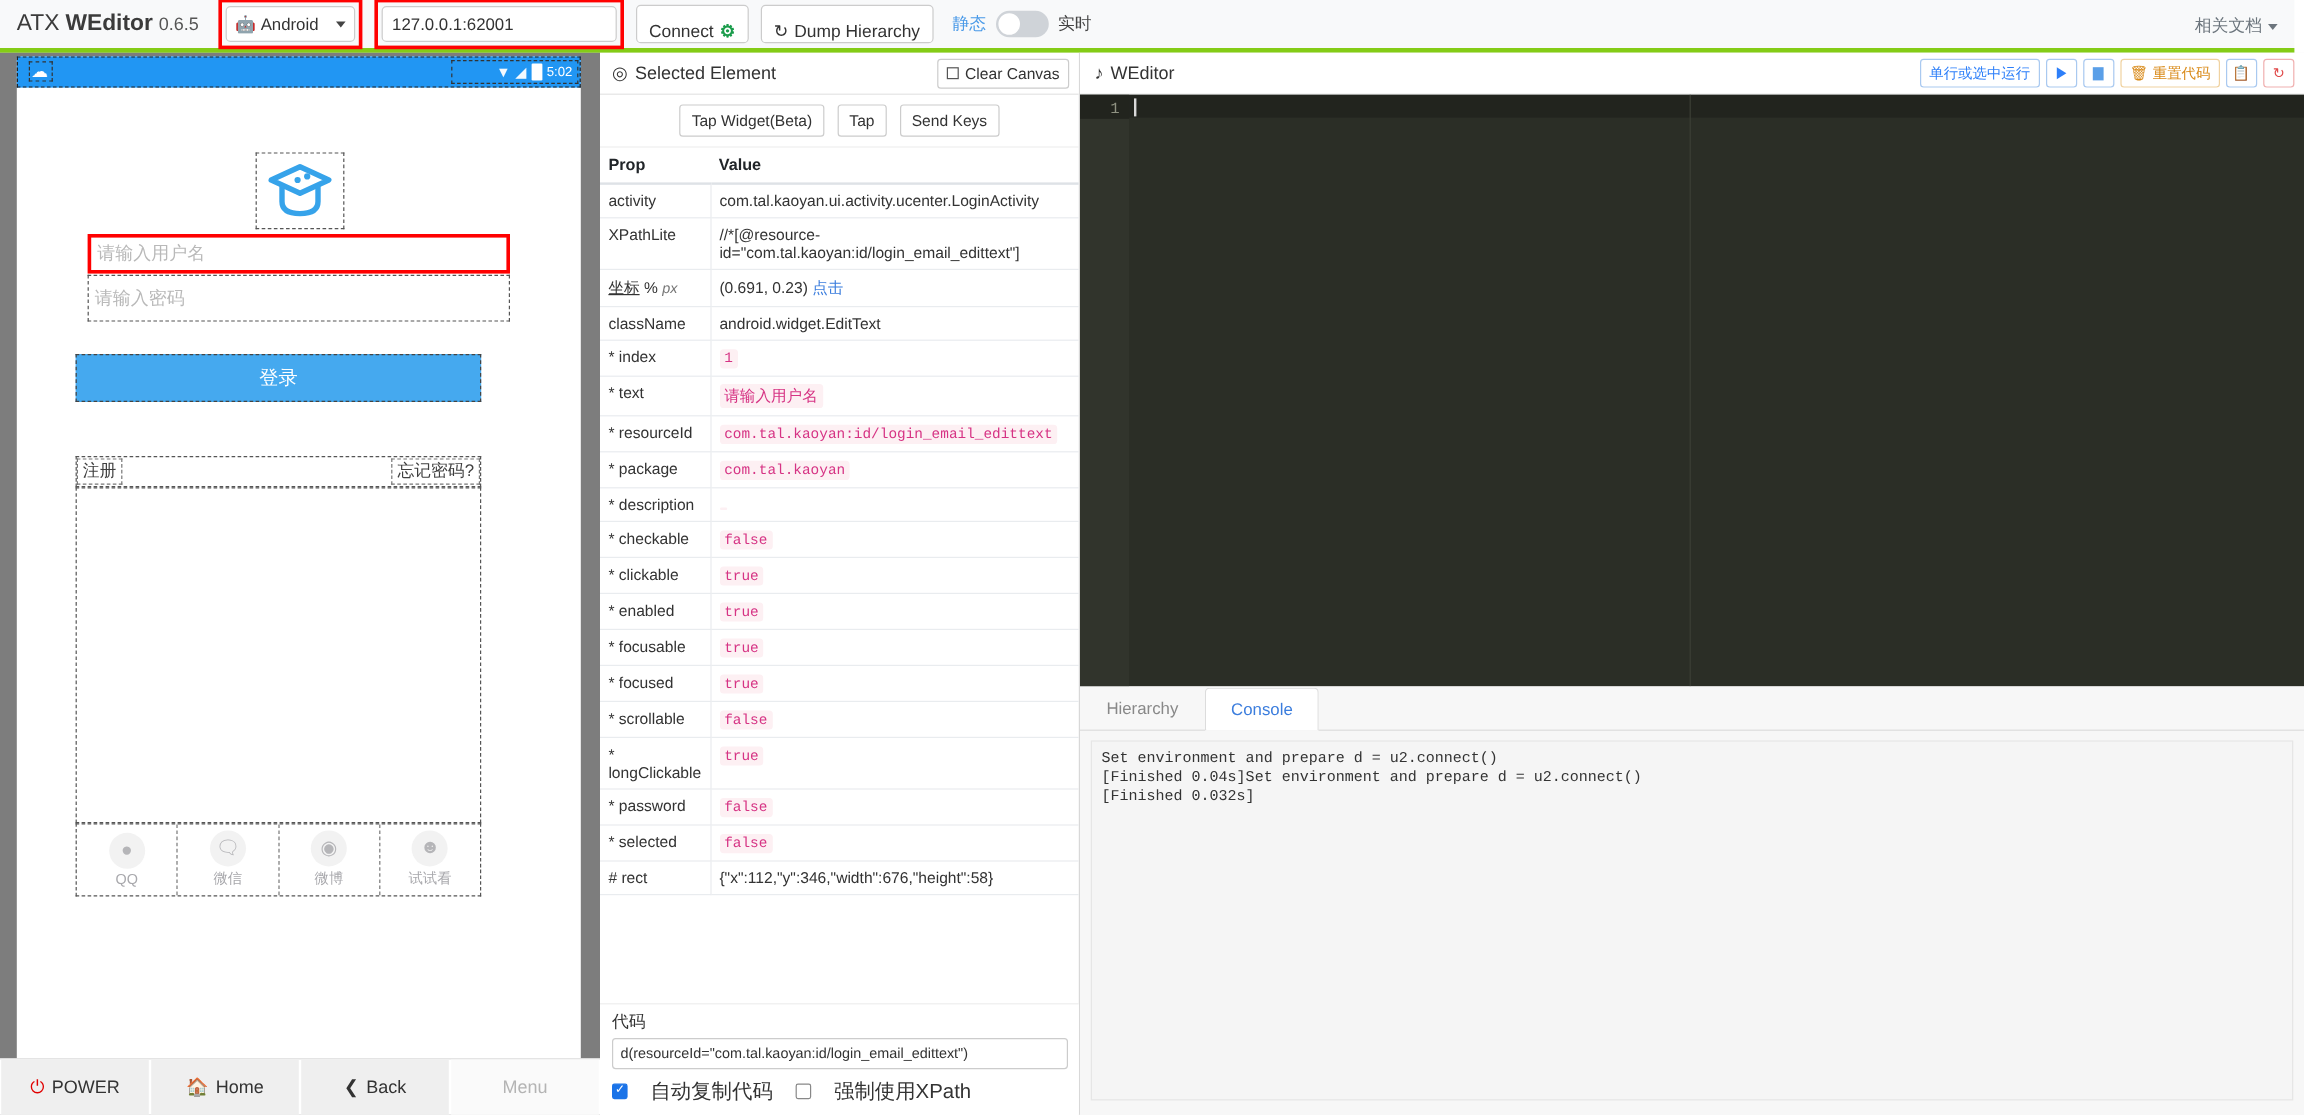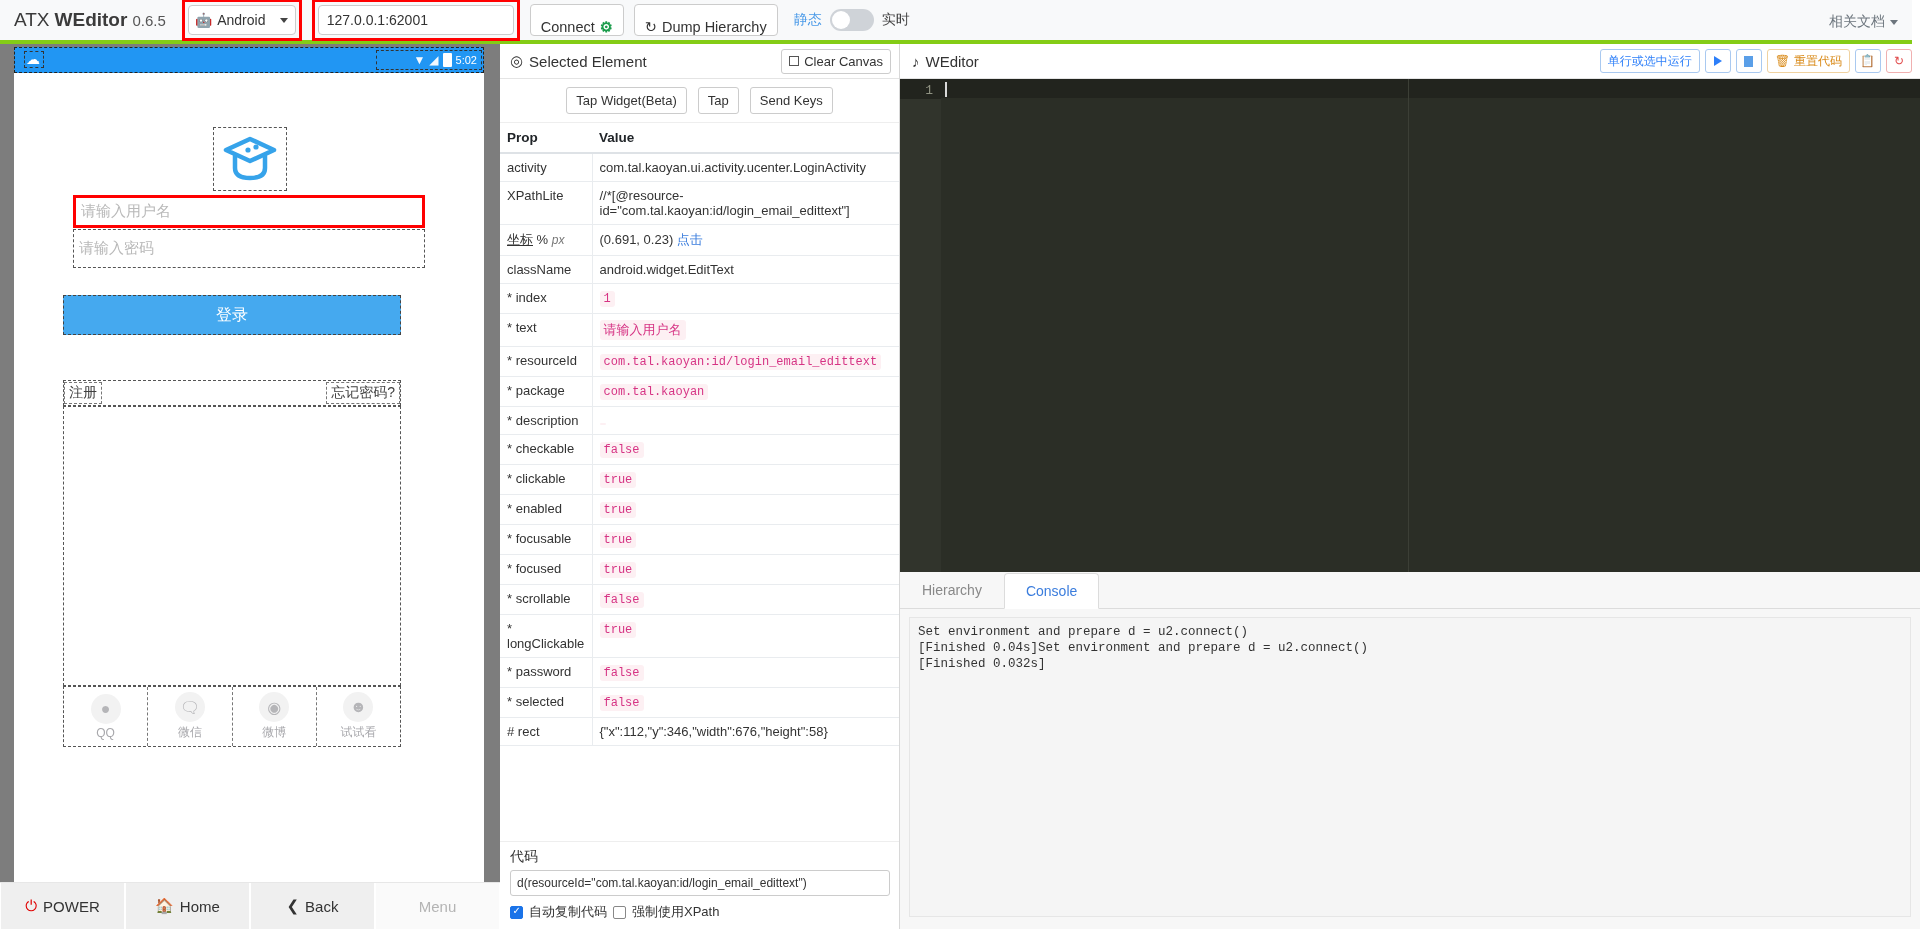--- a/index.html
+++ b/index.html
@@ -230,21 +230,21 @@
     position: absolute; left: 0; bottom: 0; width: 400px;
     background: #fff; padding: 6px 10px 8px 10px;
     border-top: 1px solid #eee;
   }
   #code-sec .cap { font-size: 14px; color: #333; margin-bottom: 4px; }
   #code-input {
     width: 100%; height: 26px; border: 1px solid #ccc; border-radius: 3px;
     font-size: 12px; color: #333; padding: 0 6px; background: #fff; outline: none;
     font-family: "Liberation Sans", sans-serif;
   }
-  #code-opts { margin-top: 7px; display: flex; align-items: center; gap: 6px; font-size: 13px; color: #333; }
+  #code-opts { margin-top: 7px; display: flex; align-items: center; gap: 19px; font-size: 17px; color: #333; }
   .cb { width: 13px; height: 13px; border: 1px solid #888; border-radius: 2px;
         background: #fff; display: inline-block; position: relative; }
   .cb.on { background: #1a73e8; border-color: #1a73e8; }
   .cb.on:after { content: "✓"; color: #fff; font-size: 10px; position: absolute;
                  left: 1.5px; top: -2px; }
 
   
   #right-panel {
     position: absolute; left: 900px; top: 44px; width: 1020px; height: 885px;
     background: #f5f5f5;

